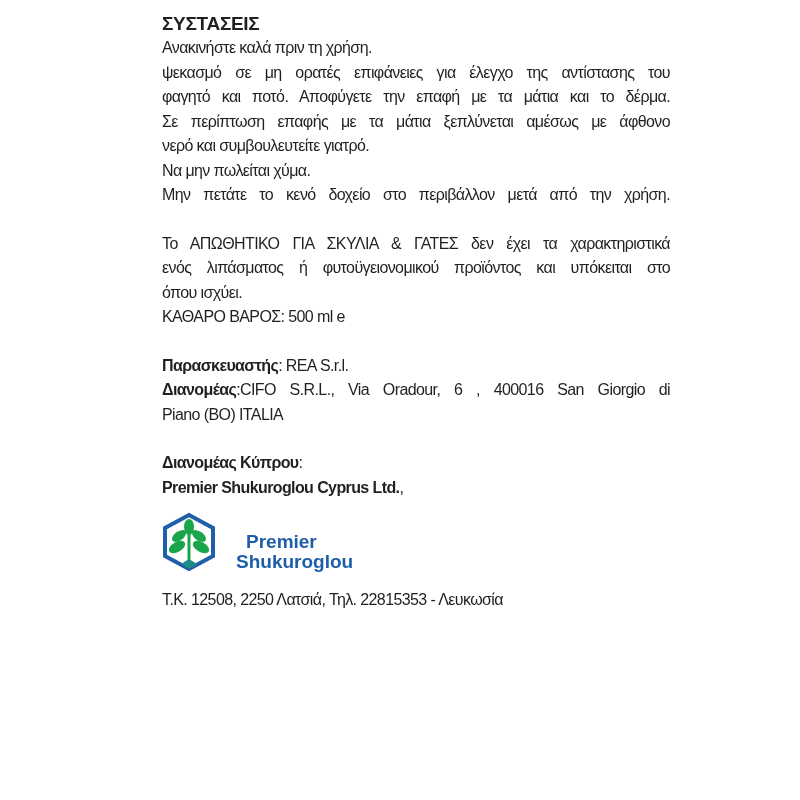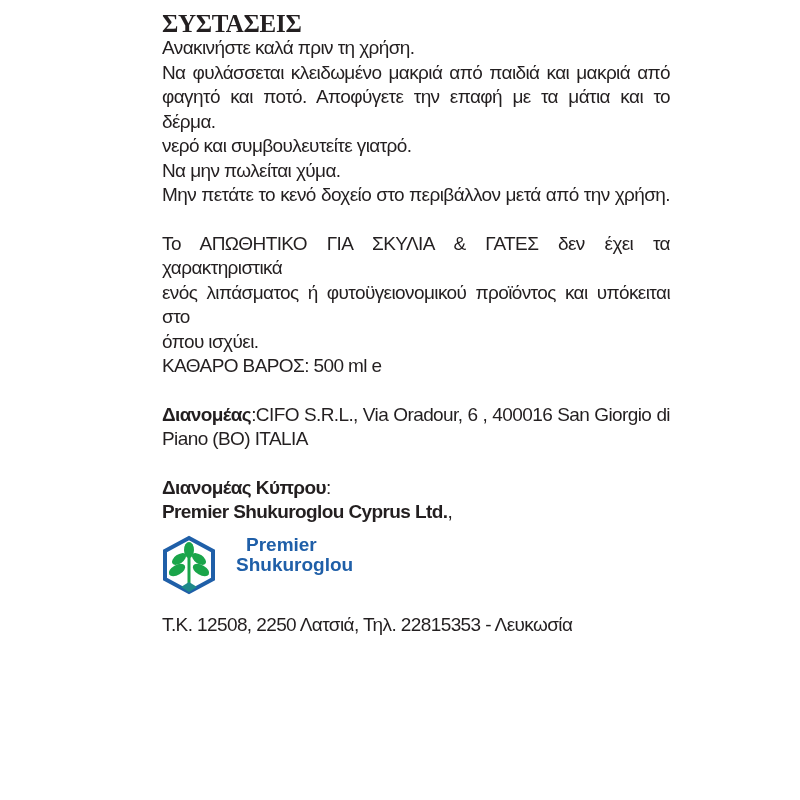--- a/index.html
+++ b/index.html
@@ -1,52 +1,56 @@
 <!DOCTYPE html>
 <html><head>
   <meta charset="utf-8">
   <style>
     html, body { margin: 0; padding: 0; background: #ffffff; }
     body { width: 800px; height: 800px; position: relative; overflow: hidden;
            font-family: "Liberation Sans", sans-serif; color: #231f20; }
     .page { position: absolute; left: 162px; top: 12px; width: 508px; }
-    .line { font-size: 19px; line-height: 24.5px; white-space: nowrap;
+    .line { font-size: 16px; line-height: 24.5px; white-space: nowrap;
             letter-spacing: -0.6px; transform-origin: left; }
     .justify { text-align: justify; text-align-last: justify; white-space: normal; }
-    .heading { font-weight: bold; font-size: 25px; line-height: 24px; letter-spacing: -0.3px; font-family: Liberation Serif, serif; }
+    .heading { font-weight: bold; font-size: 19px; line-height: 24px; letter-spacing: -0.3px; }
     .gap { height: 24px; }
     .b { font-weight: bold; }
-    .logo { display: flex; align-items: flex-start; margin-top: 10px; margin-left: 0px; height: 62px; }
+    .logo { display: flex; align-items: flex-end; margin-top: 10px; margin-left: 0px; height: 62px; }
     .logo-mark { width: 54px; height: 60px; }
     .logo-text { margin-left: 20px; color: #1f5fa8; font-weight: bold; font-size: 19px; line-height: 20px; }
     .logo-text .l1 { margin-left: 10px; }
     .contact { margin-top: 16px; }
   </style>
 </head>
 <body>
 
 <div class="page">
   <div class="heading">ΣΥΣΤΑΣΕΙΣ</div>
 
   <div class="line">Ανακινήστε καλά πριν τη χρήση.</div>
-  <div class="line justify">Να φυλάσσεται κλειδωμένο μακριά από παιδιά και μακριά από</div>
+  <div class="line justify">ψεκασμό σε μη ορατές επιφάνειες για έλεγχο της αντίστασης του</div>
   <div class="line justify">φαγητό και ποτό. Αποφύγετε την επαφή με τα μάτια και το δέρμα.</div>
+  <div class="line justify">Σε περίπτωση επαφής με τα μάτια ξεπλύνεται αμέσως με άφθονο</div>
   <div class="line">νερό και συμβουλευτείτε γιατρό.</div>
   <div class="line">Να μην πωλείται χύμα.</div>
   <div class="line justify">Μην πετάτε το κενό δοχείο στο περιβάλλον μετά από την χρήση.</div>
 
   <div class="gap"></div>
 
   <div class="line justify">Το ΑΠΩΘΗΤΙΚΟ ΓΙΑ ΣΚΥΛΙΑ &amp; ΓΑΤΕΣ δεν έχει τα χαρακτηριστικά</div>
   <div class="line justify">ενός λιπάσματος ή φυτοϋγειονομικού προϊόντος και υπόκειται στο</div>
   <div class="line">όπου ισχύει.</div>
   <div class="line">ΚΑΘΑΡΟ ΒΑΡΟΣ: 500 ml e</div>
 
   <div class="gap"></div>
 
+  <div class="line">
+    <span class="b">Παρασκευαστής</span><span>: REA S.r.l.</span>
+  </div>
   <div class="line justify">
     <span class="b">Διανομέας</span><span>:CIFO S.R.L., Via Oradour, 6 , 400016 San Giorgio di</span>
   </div>
   <div class="line">Piano (BO) ITALIA</div>
 
   <div class="gap"></div>
 
   <div class="line">
     <span class="b">Διανομέας Κύπρου</span><span>:</span>
   </div>

